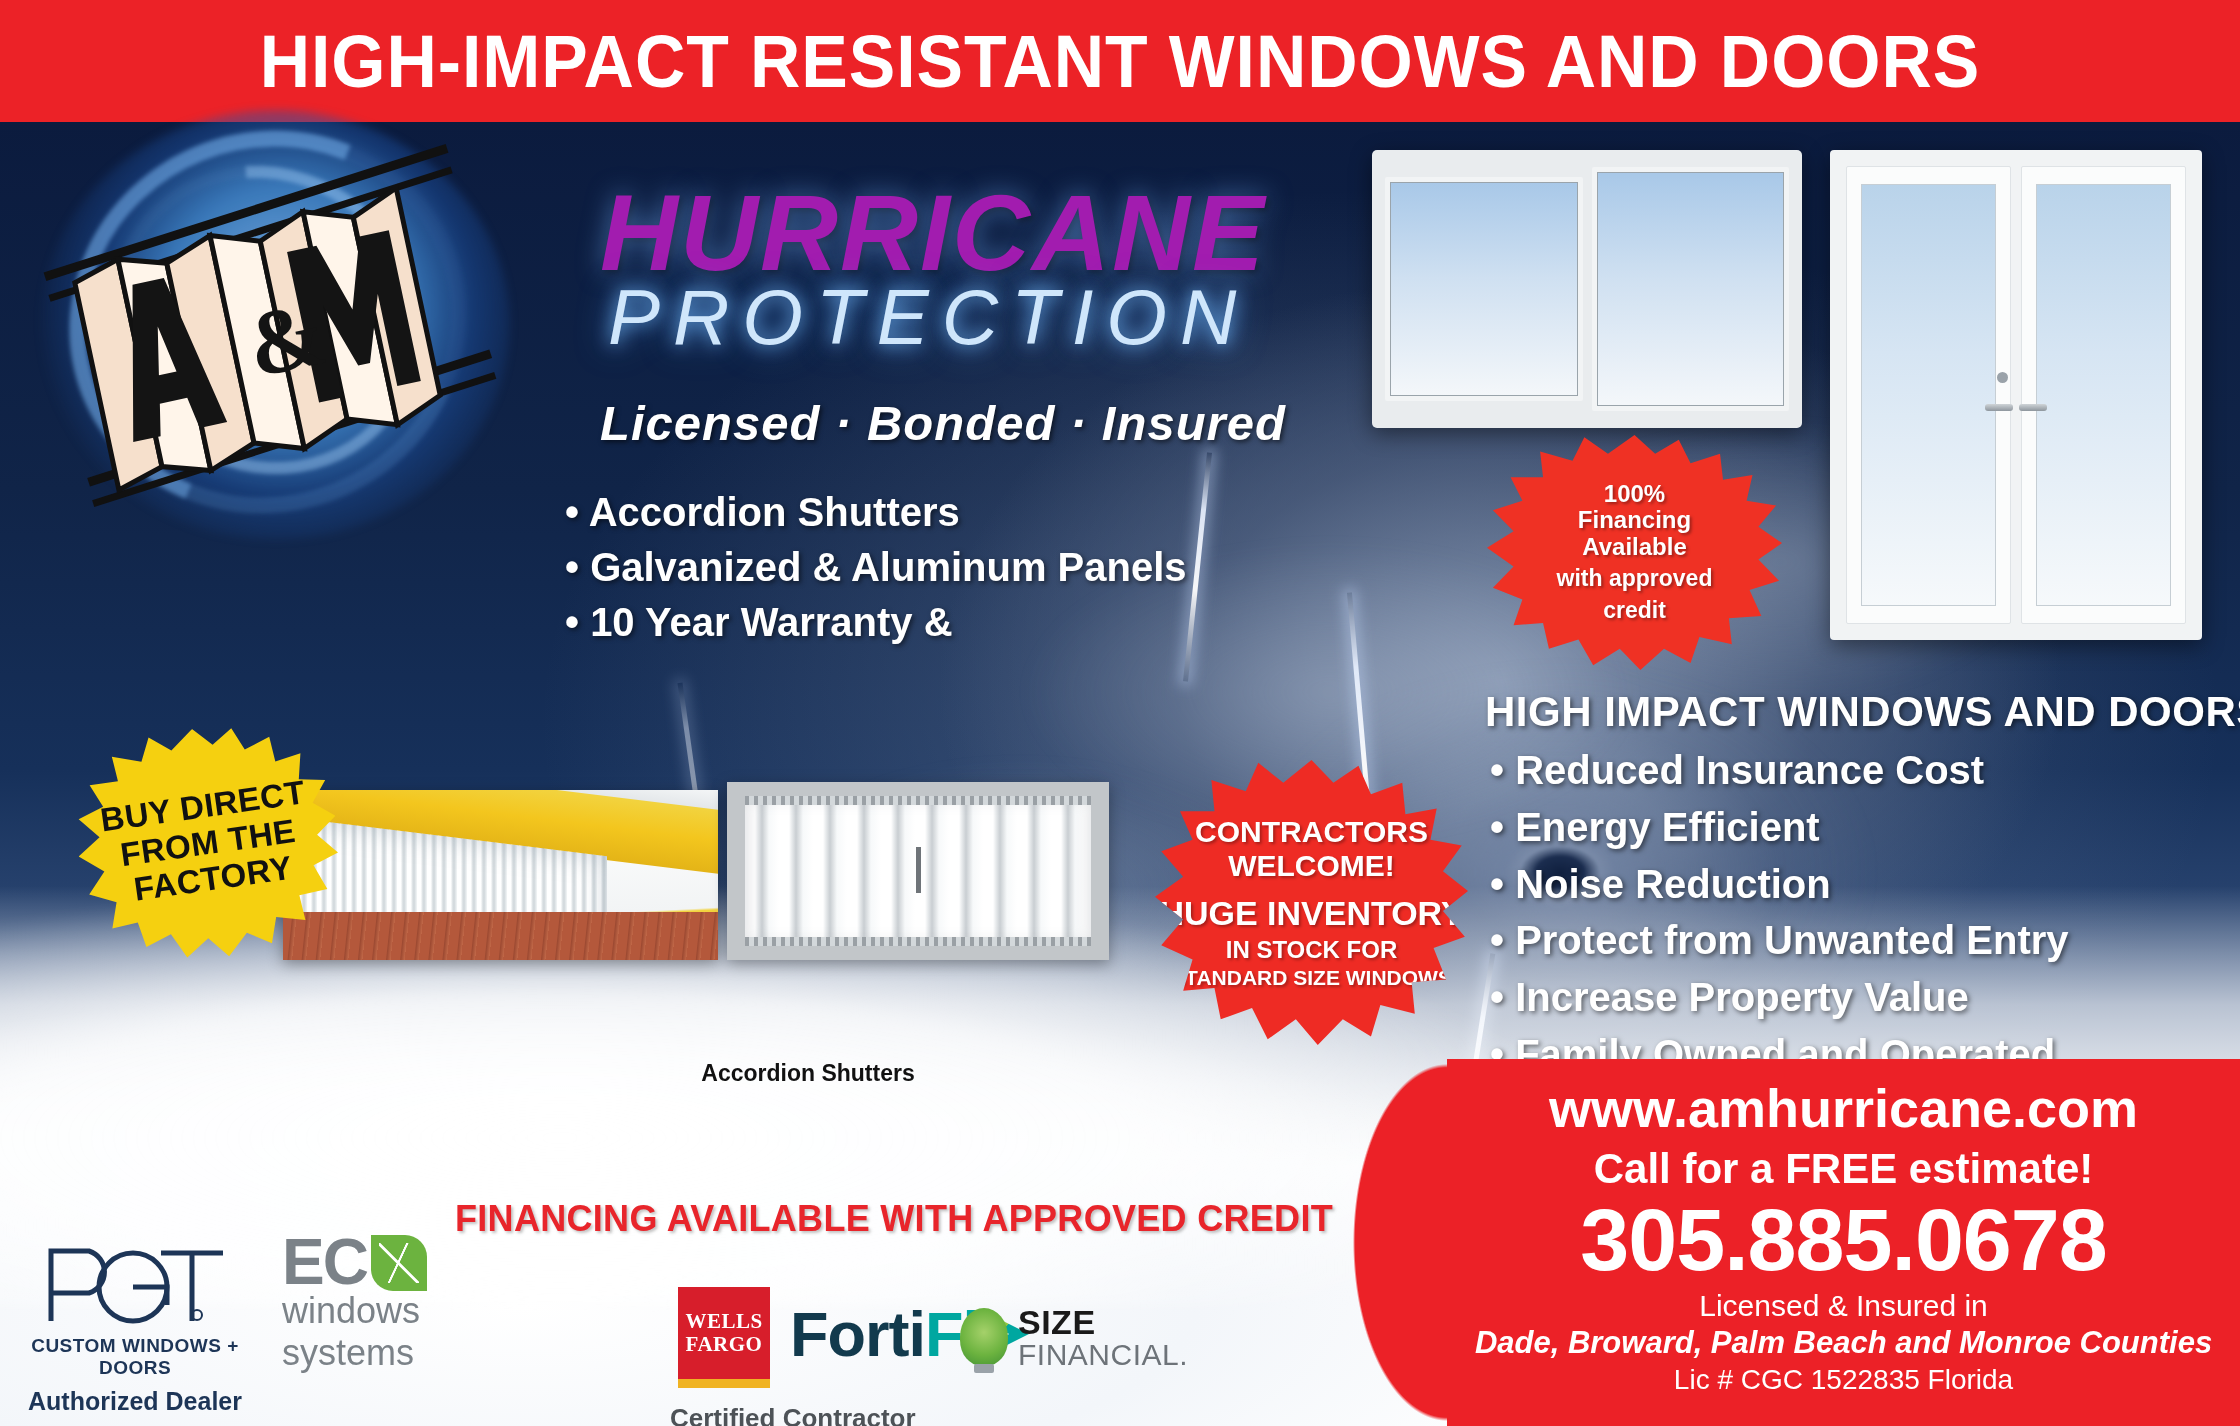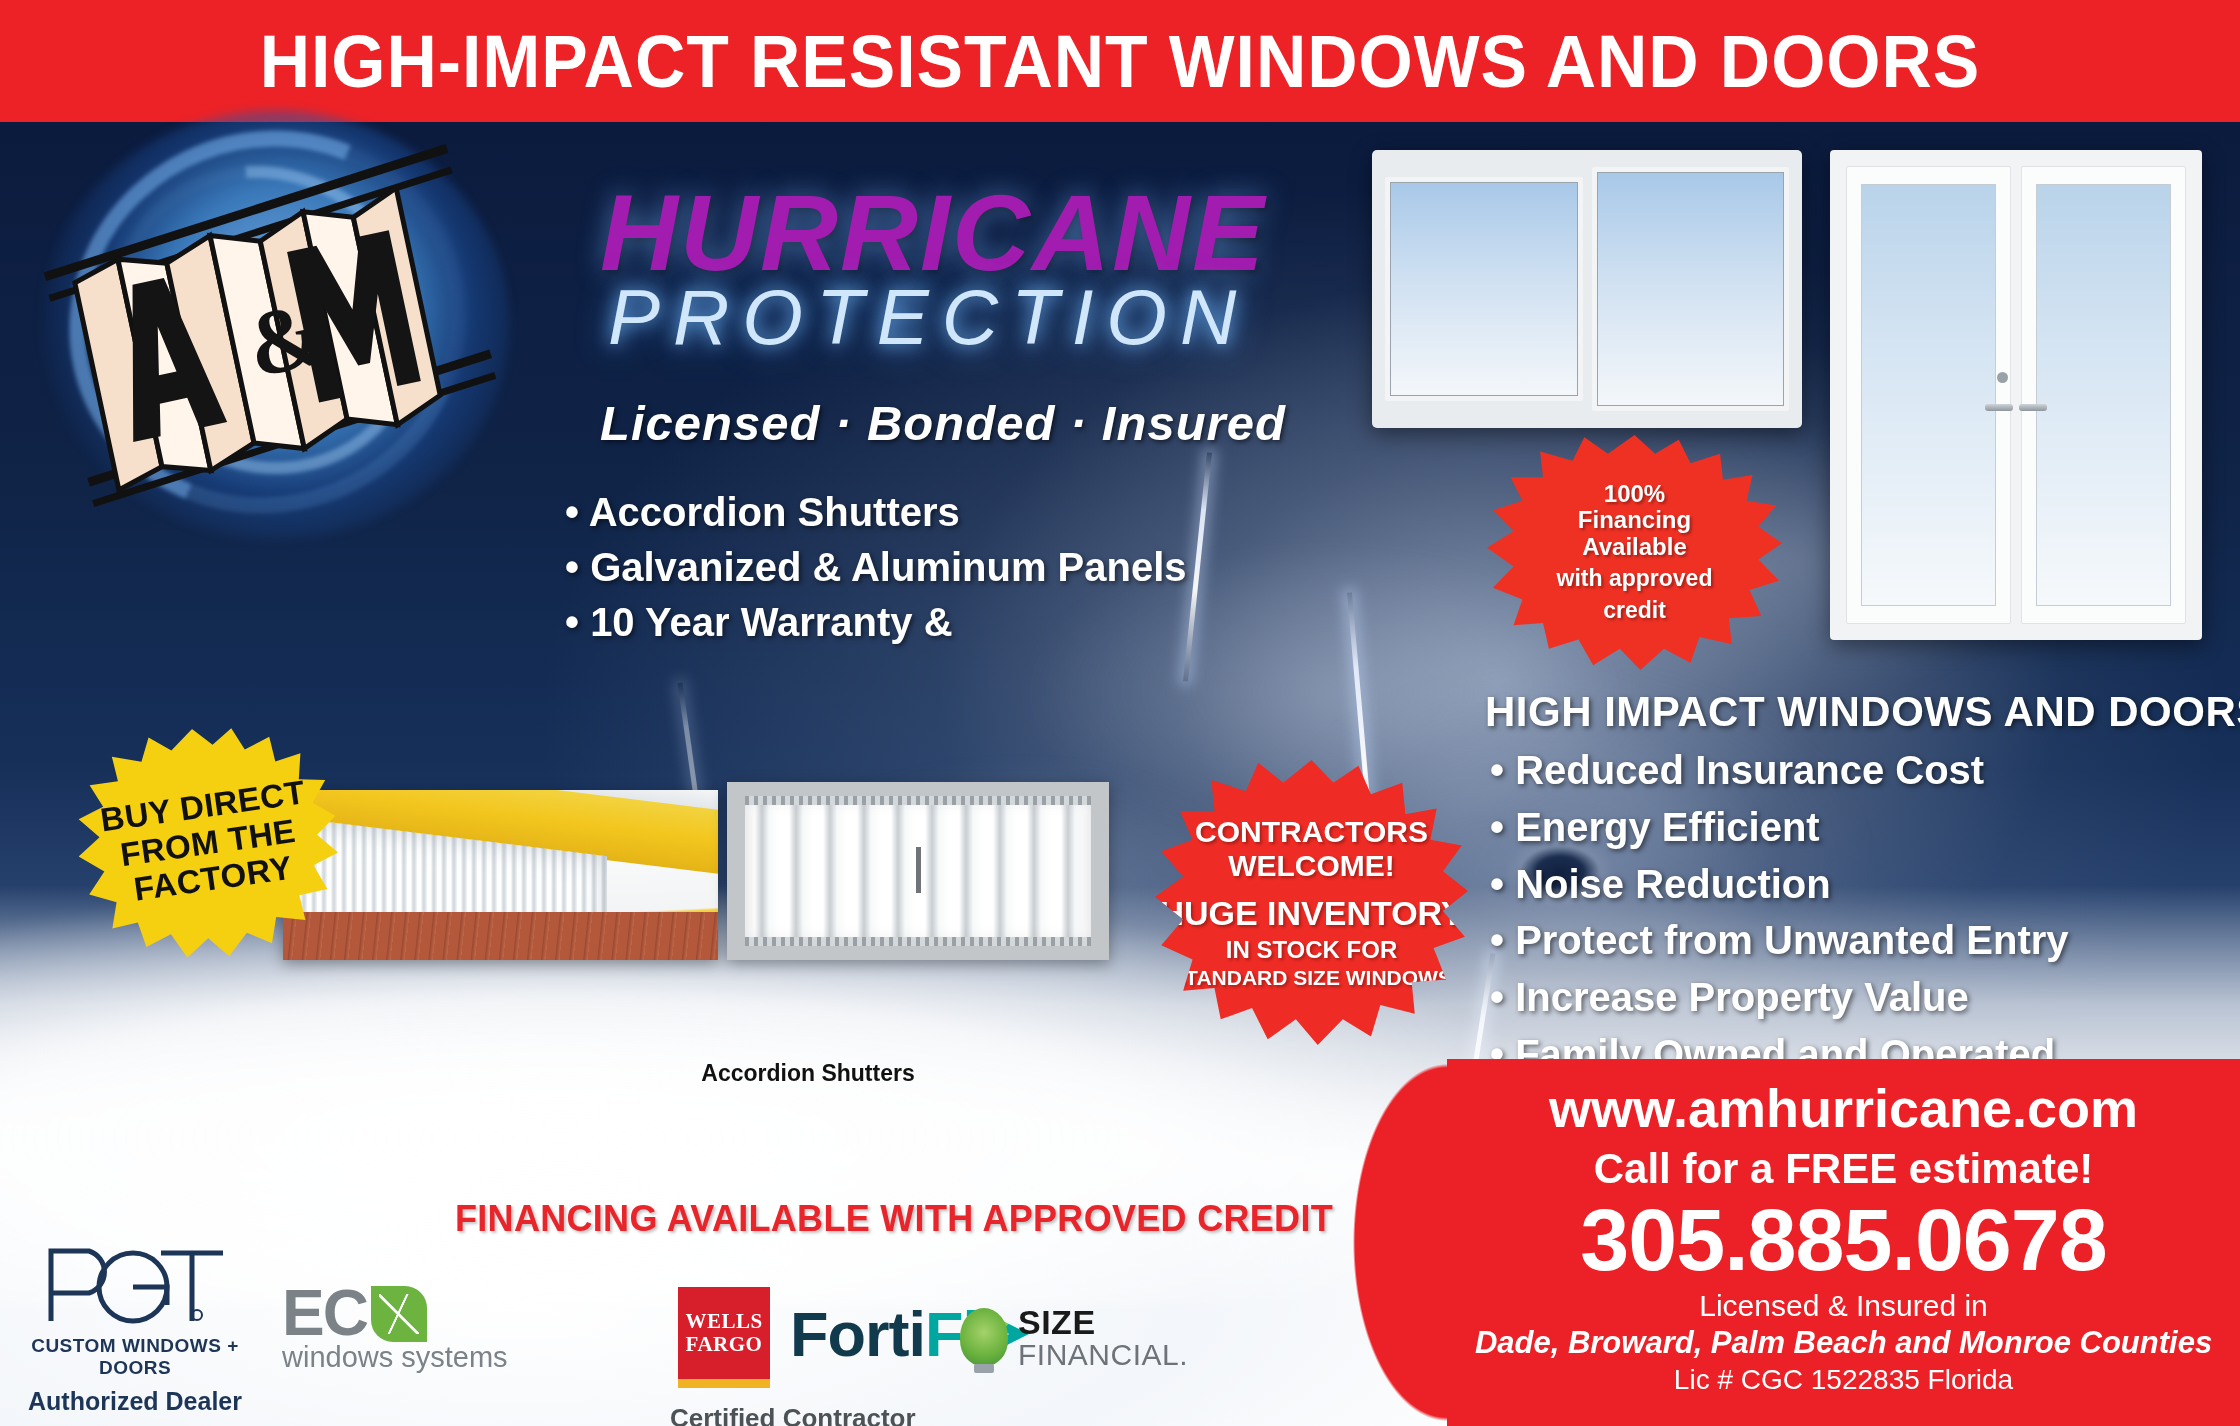--- a/index.html
+++ b/index.html
@@ -371,21 +371,21 @@
   .eco-leaf{
     width:56px;height:56px;background:#6cb33f;border-radius:0 22px 0 22px;
     position:relative;
   }
   .eco-leaf::after{
     content:""; position:absolute; left:8px; top:8px; width:40px; height:40px;
     background:
       linear-gradient(45deg, rgba(255,255,255,0) 46%, #fff 47%, #fff 51%, rgba(255,255,255,0) 52%),
       linear-gradient(115deg, rgba(255,255,255,0) 46%, #fff 47%, #fff 50%, rgba(255,255,255,0) 51%);
   }
-  .eco-sub{ font-size:29px; color:#7b8288; margin-top:-2px; }
+  .eco-sub{ font-size:36px; color:#7b8288; margin-top:-2px; }
 
   .wf{ position:absolute; left:678px; bottom:38px; width:110px; }
   .wf-box{
     width:92px;height:92px;background:#d71e2b;color:#fff;
     display:flex;flex-direction:column;align-items:center;justify-content:center;
     font-family:"Liberation Serif",serif;font-weight:bold;font-size:21px;line-height:1.08;
     letter-spacing:.5px;
   }
   .wf-bar{ width:92px;height:9px;background:#f0b323; }
   .certified{

